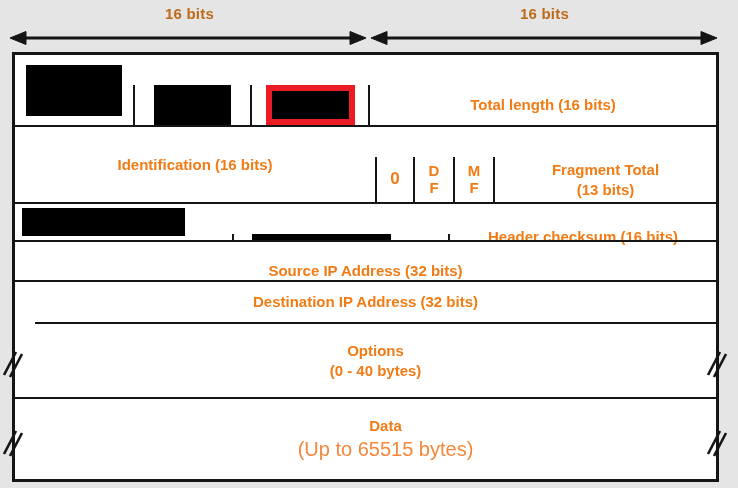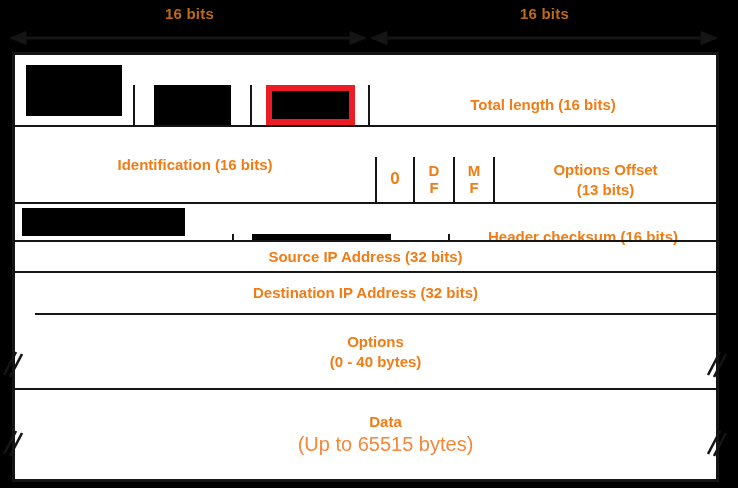--- a/index.html
+++ b/index.html
@@ -1,35 +1,35 @@
 <!DOCTYPE html>
 <html style="--line: #151515; --label-orange: #F17C15; --header-orange: #BF6A18; --sub-orange: #F5873B; --highlight-red: #EC1C24; --redacted-black: #000000;"><head>
 <meta charset="utf-8">
 <style>
   html,body { margin:0; padding:0; background:#ffffff; }
   .canvas {
-    position:relative; width:738px; height:488px; background:#000000;
+    position:relative; width:738px; height:488px; background:#e5e5e5;
     font-family:"Liberation Sans", sans-serif; overflow:hidden;
   }
   .scale-label {
     position:absolute; top:5px; font-weight:bold; font-size:15px;
     color:var(--header-orange); text-align:center; letter-spacing:0.2px;
   }
   .scale-label.left  { left:12px;  width:355px; }
   .scale-label.right { left:371px; width:347px; }
 
   .ipv4-table {
     position:absolute; left:12px; top:52px; width:707px; height:430px;
     box-sizing:border-box; border:3px solid var(--line);
     display:flex; flex-direction:column; background:#ffffff;
   }
   .row { display:flex; box-sizing:border-box; flex:0 0 auto; }
   .row + .row { border-top:2px solid var(--line); }
   .r1 { height:70px; } .r2 { height:77px; } .r3 { height:38px;gap:40px; }
-  .r4 { height:31px; } .r5 { height:42px; } .r6 { height:75px;margin-left:20px; }
+  .r4 { height:40px;align-items:flex-end; } .r5 { height:42px; } .r6 { height:75px;margin-left:20px; }
   .r7 { flex:1 1 auto;padding-left:40px; }
 
   .cell {
     box-sizing:border-box; display:flex; flex-direction:column;
     align-items:center; justify-content:center; text-align:center;
     color:var(--label-orange); font-weight:bold; font-size:15px; line-height:1.3;
   }
   .cell + .cell { border-left:2px solid var(--line);margin-top:30px; }
   .fill { flex:1 1 auto; }
 
@@ -87,21 +87,21 @@
       </div>
       <div class="cell flag" style="width:40px">
         <span>D</span>
         <span>F</span>
       </div>
       <div class="cell flag" style="width:40px">
         <span>M</span>
         <span>F</span>
       </div>
       <div class="cell fill">
-        <span>Options Offset</span>
+        <span>Fragment Total</span>
         <span>(13 bits)</span>
       </div>
     </div>
 
     <div class="row r3">
       <div class="cell" style="width:177px">
         <div class="redacted box-r3a"></div>
       </div>
       <div class="cell" style="width:176px">
         <div class="redacted box-r3b"></div>

